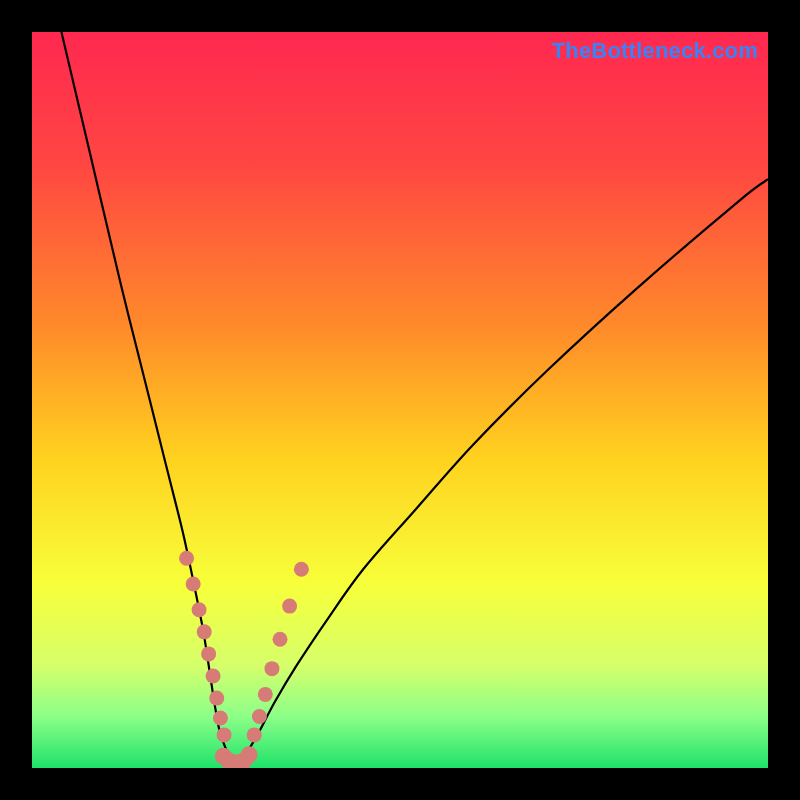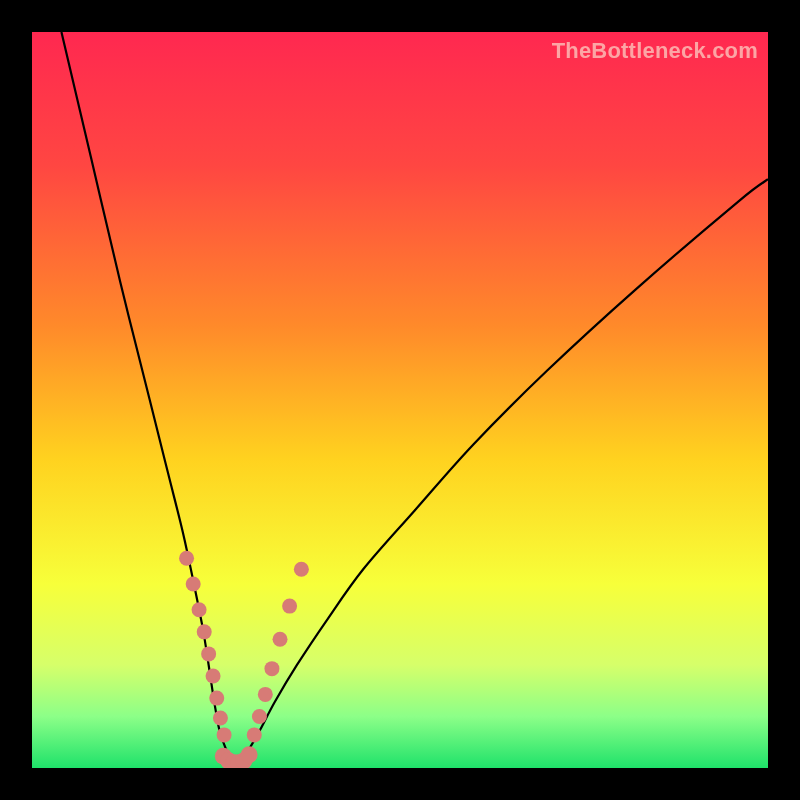--- a/index.html
+++ b/index.html
@@ -22,21 +22,21 @@
     position: absolute;
     left: 0; top: 0; width: 100%; height: 100%;
   }
   .watermark {
     position: absolute;
     top: 6px;
     right: 10px;
     font-family: Arial, Helvetica, sans-serif;
     font-size: 22px;
     font-weight: 600;
-    color: #fca5a5;
+    color: #3b82f6;
     letter-spacing: 0.2px;
     user-select: none;
   }
   svg.curves {
     position: absolute;
     left: 0; top: 0;
     width: 100%; height: 100%;
   }
   .curve-path {
     fill: none;

